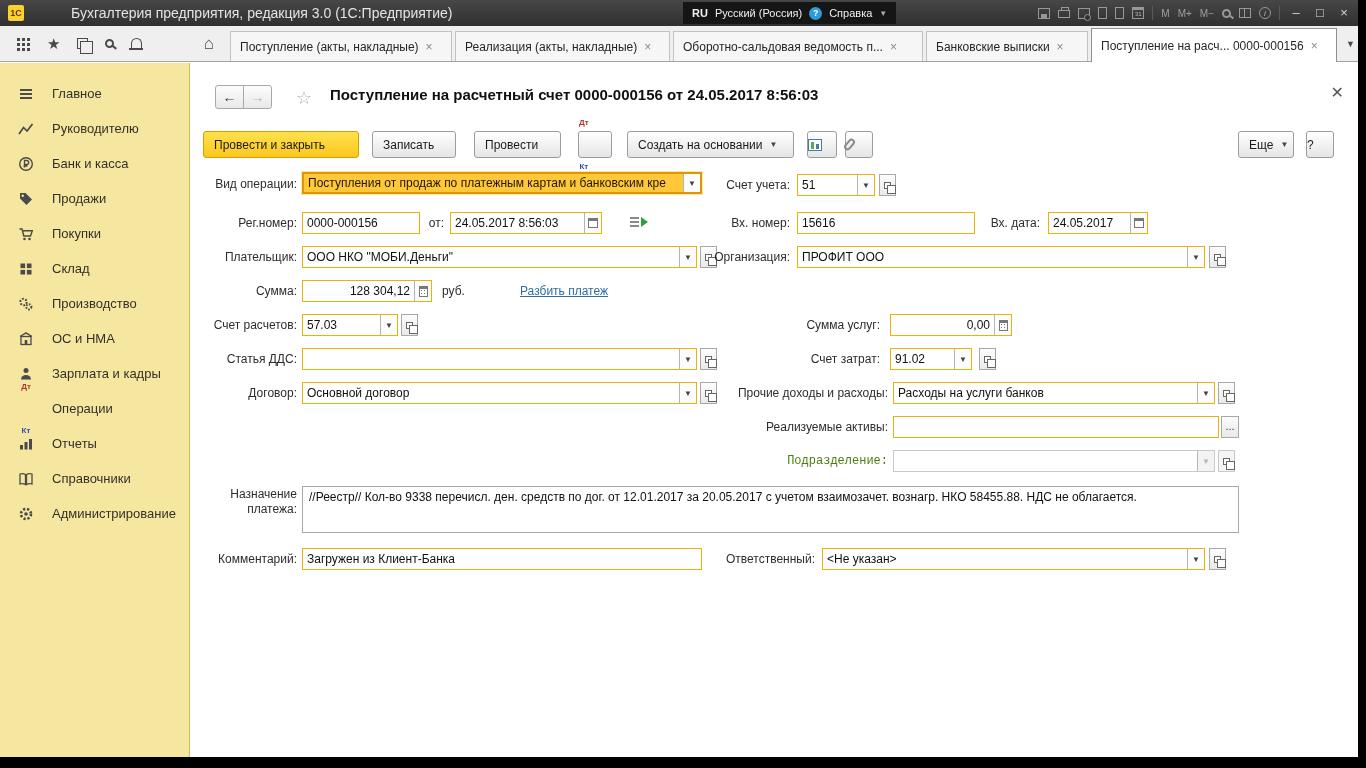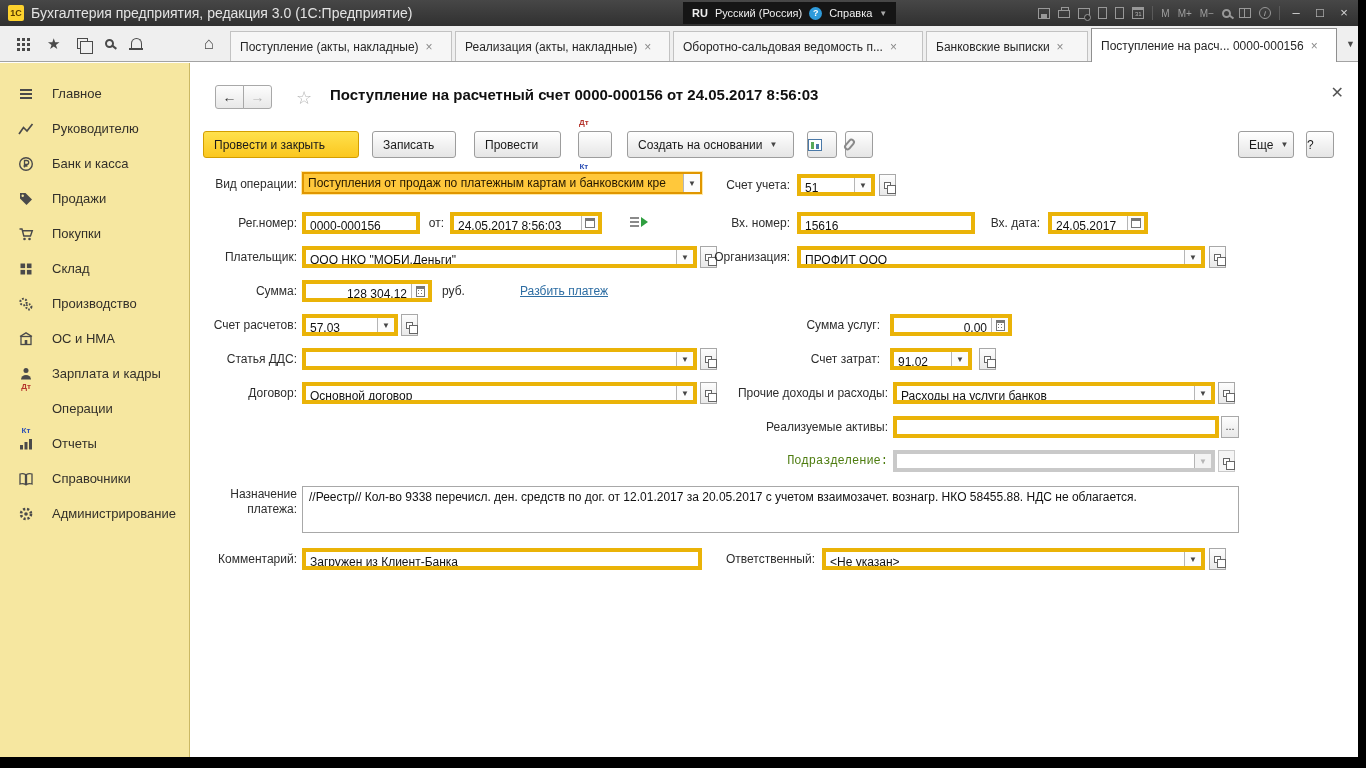--- a/index.html
+++ b/index.html
@@ -3,21 +3,21 @@
 <meta charset="utf-8">
 <style>
   * { margin:0; padding:0; box-sizing:border-box; }
   html,body { width:1366px; height:768px; overflow:hidden; background:#000;
     font-family:"Liberation Sans","DejaVu Sans",sans-serif; }
   .screen { position:relative; width:1366px; height:768px; background:#000; }
   .window { position:absolute; left:0; top:0; width:1358px; height:757px; background:#fff; }
 
   
   .titlebar { position:relative; height:26px; background:linear-gradient(#474747,#303030);
-    display:flex; align-items:center; padding:0 8px; }
+    display:flex; align-items:center; padding:0 8px;gap:40px; }
   .app-logo { width:16px; height:16px; background:#fdd22e; border-radius:2px; color:#5a3b00;
     font-size:9px; font-weight:bold; text-align:center; line-height:16px; margin-right:7px; flex:0 0 auto;}
   .app-title { color:#e3e3e3; font-size:14px; white-space:nowrap; }
   .lang-pill { position:absolute; left:683px; top:2px; height:22px; background:#151515;
     border-radius:0; display:flex; align-items:center; gap:7px; padding:0 9px; color:#efefef; font-size:11px; }
   .lang-code { font-weight:bold; }
   .help-q { width:13px; height:13px; border-radius:50%; background:#2f9bdb; color:#fff;
     font-size:9px; font-weight:bold; text-align:center; line-height:13px; }
   .pill-chev { font-size:8px; color:#a9a9a9; }
   .tb-icons { position:absolute; right:6px; top:0; height:26px; display:flex; align-items:center; gap:8px; }
@@ -90,21 +90,21 @@
   .tbtn .chev { font-size:8px; color:#444; }
   .rep-ic { width:14px; height:12px; border:1px solid #4a79a8; position:relative; background:#fff; }
   .rep-ic::before { content:""; position:absolute; left:2px; top:2px; width:3px; height:7px; background:#58a858; }
   .rep-ic::after { content:""; position:absolute; left:7px; top:4px; width:3px; height:5px; background:#4a79a8; }
   .clip-ic { width:7px; height:13px; border:2px solid #8a8a8a; border-radius:4px; transform:rotate(40deg); }
 
   
   .lbl { position:absolute; height:22px; line-height:22px; font-size:12px; color:#2d2d2d;
     text-align:right; white-space:nowrap; }
   .lbl.gray { color:#4d7c0f;font-family:Liberation Mono, monospace; }
-  .fld { position:absolute; height:22px; border:4px solid #eab308; background:#fff;
+  .fld { position:absolute; height:22px; border:1px solid #eab308; background:#fff;
     font-size:12px; color:#111; display:flex; align-items:stretch; }
   .fld .txt { flex:1; padding:0 4px; line-height:20px; white-space:nowrap; overflow:hidden; }
   .fld .txt.right { text-align:right; }
   .seg { width:17px; border-left:1px solid #b5b5b5; display:flex; align-items:center;
     justify-content:center; background:#fcfcfc; flex:0 0 auto; }
   .seg .chev { font-size:8px; color:#444; }
   .fld.focus { border:2px solid #e09600; background:#ffc83b; box-shadow:0 0 0 1px #ffe9a8; }
   .fld.focus .txt { color:#241700; line-height:18px; }
   .fld.disabled { border-color:#c9c9c9; }
   .fld.disabled .seg { background:#f3f3f3; } .fld.disabled .chev { color:#b5b5b5; }

